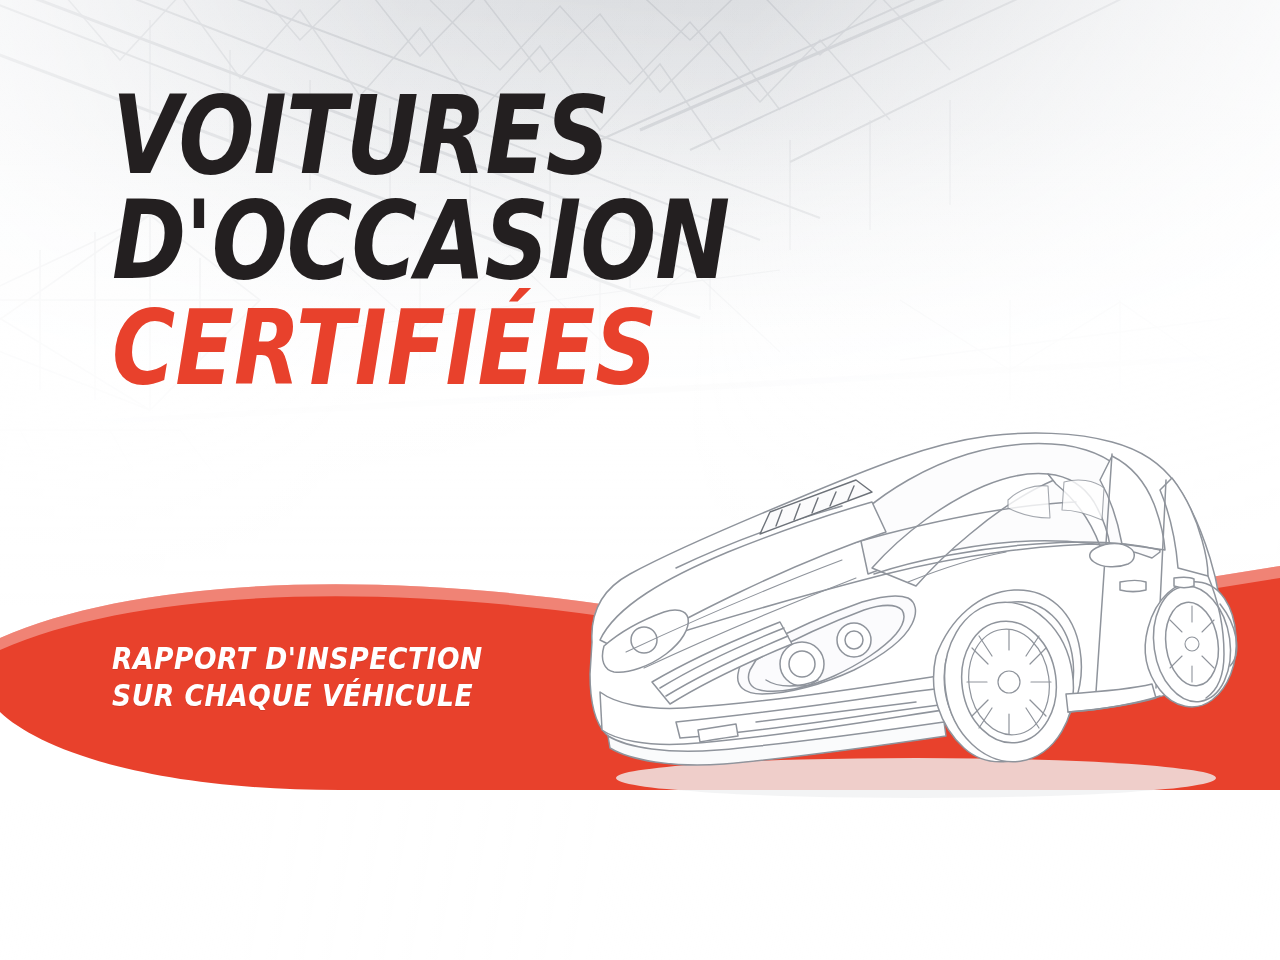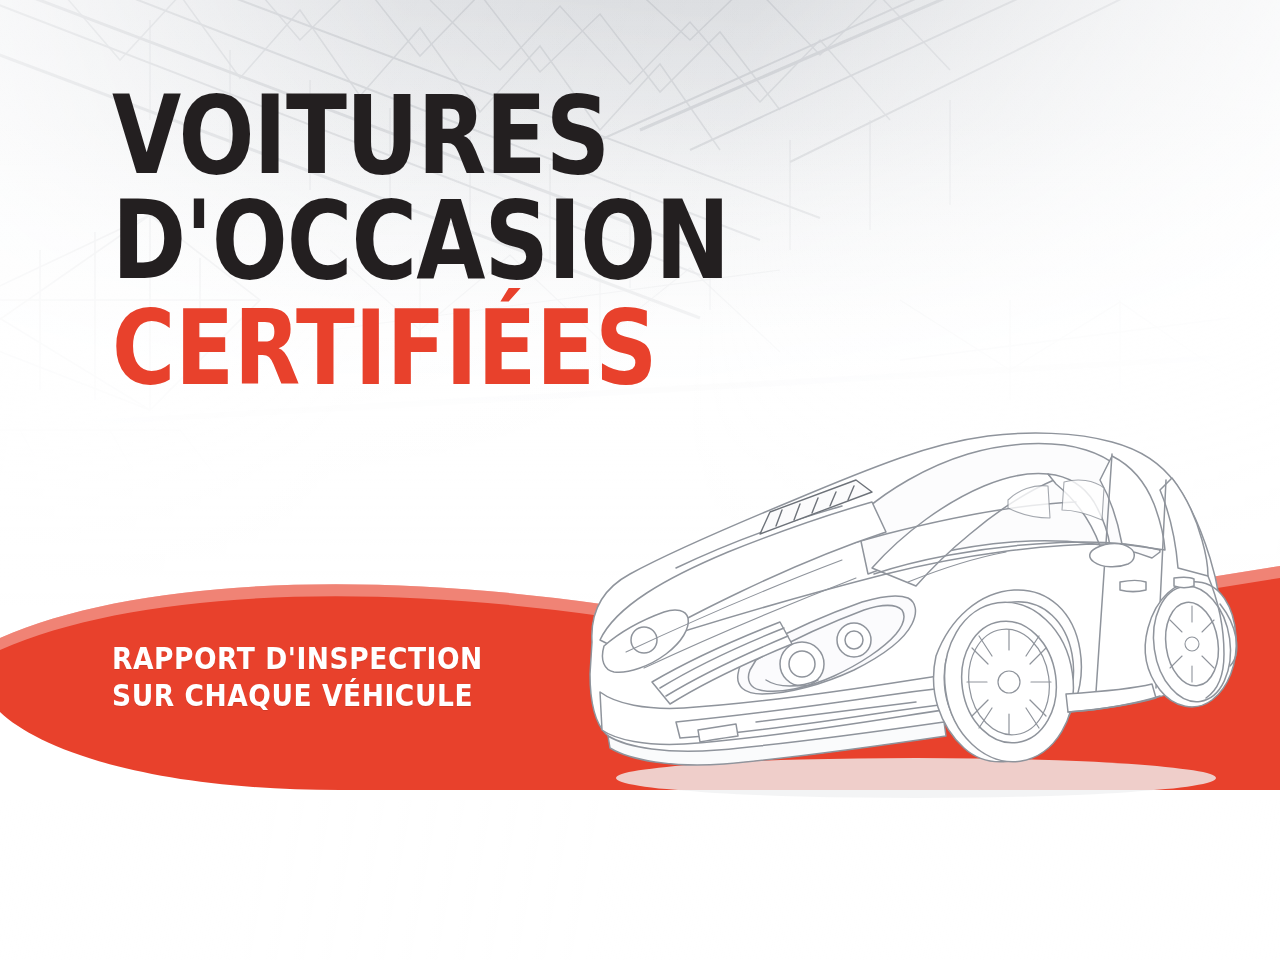--- a/index.html
+++ b/index.html
@@ -1,17 +1,17 @@
 <!DOCTYPE html>
 <html><head>
 <meta charset="utf-8">
 <style>
   html,body{margin:0;padding:0;background:#fff;}
   body{width:1280px;height:960px;font-family:"Liberation Sans",sans-serif;overflow:hidden;}
-  #stage{position:relative;width:1280px;height:960px;background:#ffffff;overflow:hidden;}
+  #stage{position:relative;width:1280px;height:960px;background:#ffffff;overflow:hidden;font-style:italic;}
 
   
   .bg-wash{position:absolute;inset:0;
     background:
       radial-gradient(110% 70% at 52% -10%, rgba(150,155,162,.30) 0%, rgba(150,155,162,.12) 38%, rgba(255,255,255,0) 66%),
       linear-gradient(180deg,#f2f3f5 0%,#f8f9fa 30%,#ffffff 62%,#ffffff 100%);}
   .bg-svg{position:absolute;inset:0;}
   .veil{position:absolute;left:0;top:0;width:1280px;height:800px;
     background:linear-gradient(180deg,rgba(255,255,255,0) 0%,rgba(255,255,255,.35) 34%,rgba(255,255,255,.86) 58%,#fff 76%);}
   .veil2{position:absolute;left:0;top:0;width:1280px;height:960px;

